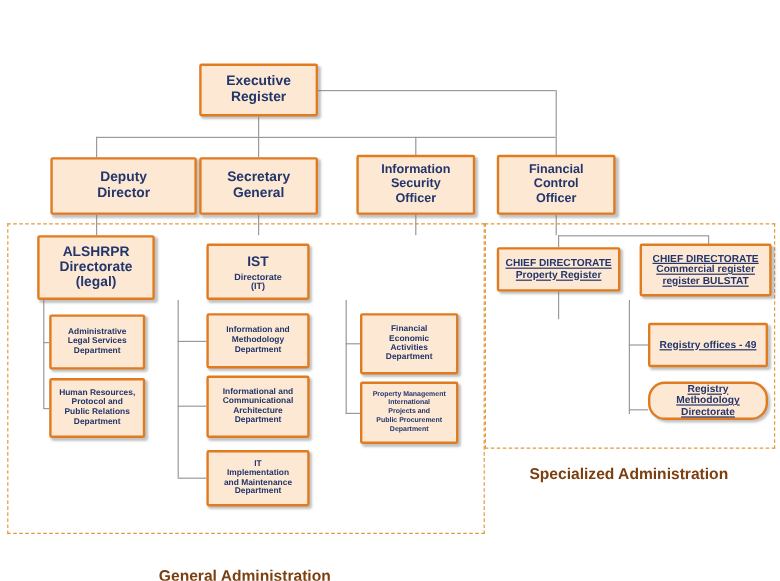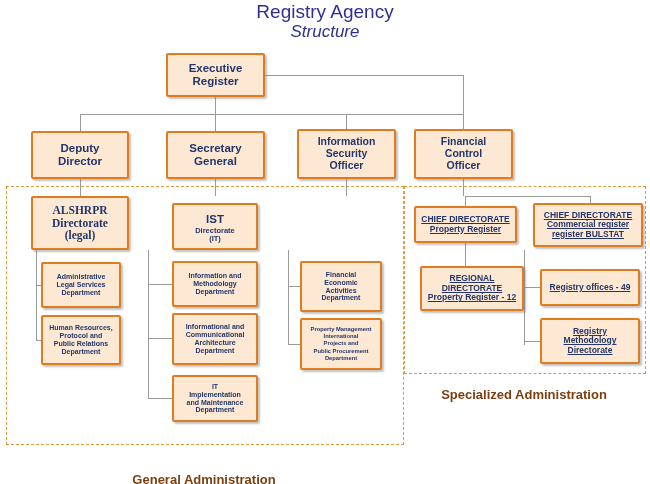--- a/index.html
+++ b/index.html
@@ -84,24 +84,20 @@
   .b-l2 { font-size: 10.5px; font-weight: bold; }
   .b-l3 { font-size: 8.5px; font-weight: bold; text-decoration: underline; }
   .b-l4 { font-size: 7px; font-weight: bold; }
   .sub { font-size: 7.5px; font-weight: bold; display: block; }
 </style>
 </head>
 <body>
 
 <div id="root">
 
-  <div class="title-block">
-    <div class="title-line1">Registry Agency</div>
-    <div class="title-line2">Structure</div>
-  </div>
 
   <div class="frame" style="left:6px; top:186px; width:396px; height:257px;"></div>
   <div class="frame-label" style="left:6px; top:472px; width:396px;">General Administration</div>
 
   <div class="frame" style="left:404px; top:186px; width:240px; height:186px;"></div>
   <div class="frame-label" style="left:404px; top:387px; width:240px;">Specialized Administration</div>
 
   <div class="ln lnv" style="left:215px; top:97px; height:17px;"></div>
 
   <div class="ln lnh" style="left:80px; top:114px; width:383px;"></div>
@@ -142,21 +138,21 @@
 
   <div class="ln lnv" style="left:524px; top:250px; height:95px;"></div>
   <div class="ln lnh" style="left:524px; top:287px; width:16px;"></div>
   <div class="ln lnh" style="left:524px; top:341px; width:16px;"></div>
 
   <div class="box" style="left:166px; top:53px; width:99px; height:44px;">
     <div class="inner b-l1" style="white-space:pre-line;">Executive
 Register</div>
   </div>
 
-  <div class="box" style="left:31px; top:131px; width:98px; height:48px;">
+  <div class="box" style="left:42px; top:131px; width:122px; height:48px;">
     <div class="inner b-l1" style="white-space:pre-line;">Deputy
 Director</div>
   </div>
 
   <div class="box" style="left:166px; top:131px; width:99px; height:48px;">
     <div class="inner b-l1" style="white-space:pre-line;">Secretary
 General</div>
   </div>
 
   <div class="box" style="left:297px; top:129px; width:99px; height:50px;">
@@ -165,21 +161,21 @@
 Officer</div>
   </div>
 
   <div class="box" style="left:414px; top:129px; width:99px; height:50px;">
     <div class="inner b-l2" style="white-space:pre-line;">Financial
 Control
 Officer</div>
   </div>
 
   <div class="box" style="left:31px; top:196px; width:98px; height:54px; flex-direction:column;">
-    <div class="inner b-l1" style="white-space:pre-line;font-family:Liberation Serif, serif;">ALSHRPR
+    <div class="inner b-l1" style="white-space:pre-line;">ALSHRPR
 Directorate
 (legal)</div>
   </div>
 
   <div class="box" style="left:172px; top:203px; width:86px; height:47px; flex-direction:column;">
     <div class="inner">
       <span class="b-l1">IST</span>
       <span class="sub" style="white-space:pre-line;">Directorate
 (IT)</span>
     </div>
@@ -238,29 +234,24 @@
   </div>
 
   <div class="box" style="left:300px; top:318px; width:82px; height:52px;">
     <div class="inner" style="white-space:pre-line; font-size:5.8px; font-weight:bold; line-height:1.25;">Property Management
 International
 Projects and
 Public Procurement
 Department</div>
   </div>
 
-  <div class="box" style="left:420px; top:266px; width:104px; height:45px;">
-    <div class="inner b-l3" style="white-space:pre-line;">REGIONAL
-DIRECTORATE
-Property Register - 12</div>
-  </div>
 
   <div class="box" style="left:540px; top:269px; width:100px; height:37px;">
     <div class="inner b-l3" style="white-space:pre-line;">Registry offices - 49</div>
   </div>
 
-  <div class="box" style="left:540px; top:318px; width:100px; height:46px;">
+  <div class="box" style="left:540px; top:318px; width:100px; height:32px;border-radius:14px;">
     <div class="inner b-l3" style="white-space:pre-line;">Registry
 Methodology
 Directorate</div>
   </div>
 
 </div>
 
 </body></html>

